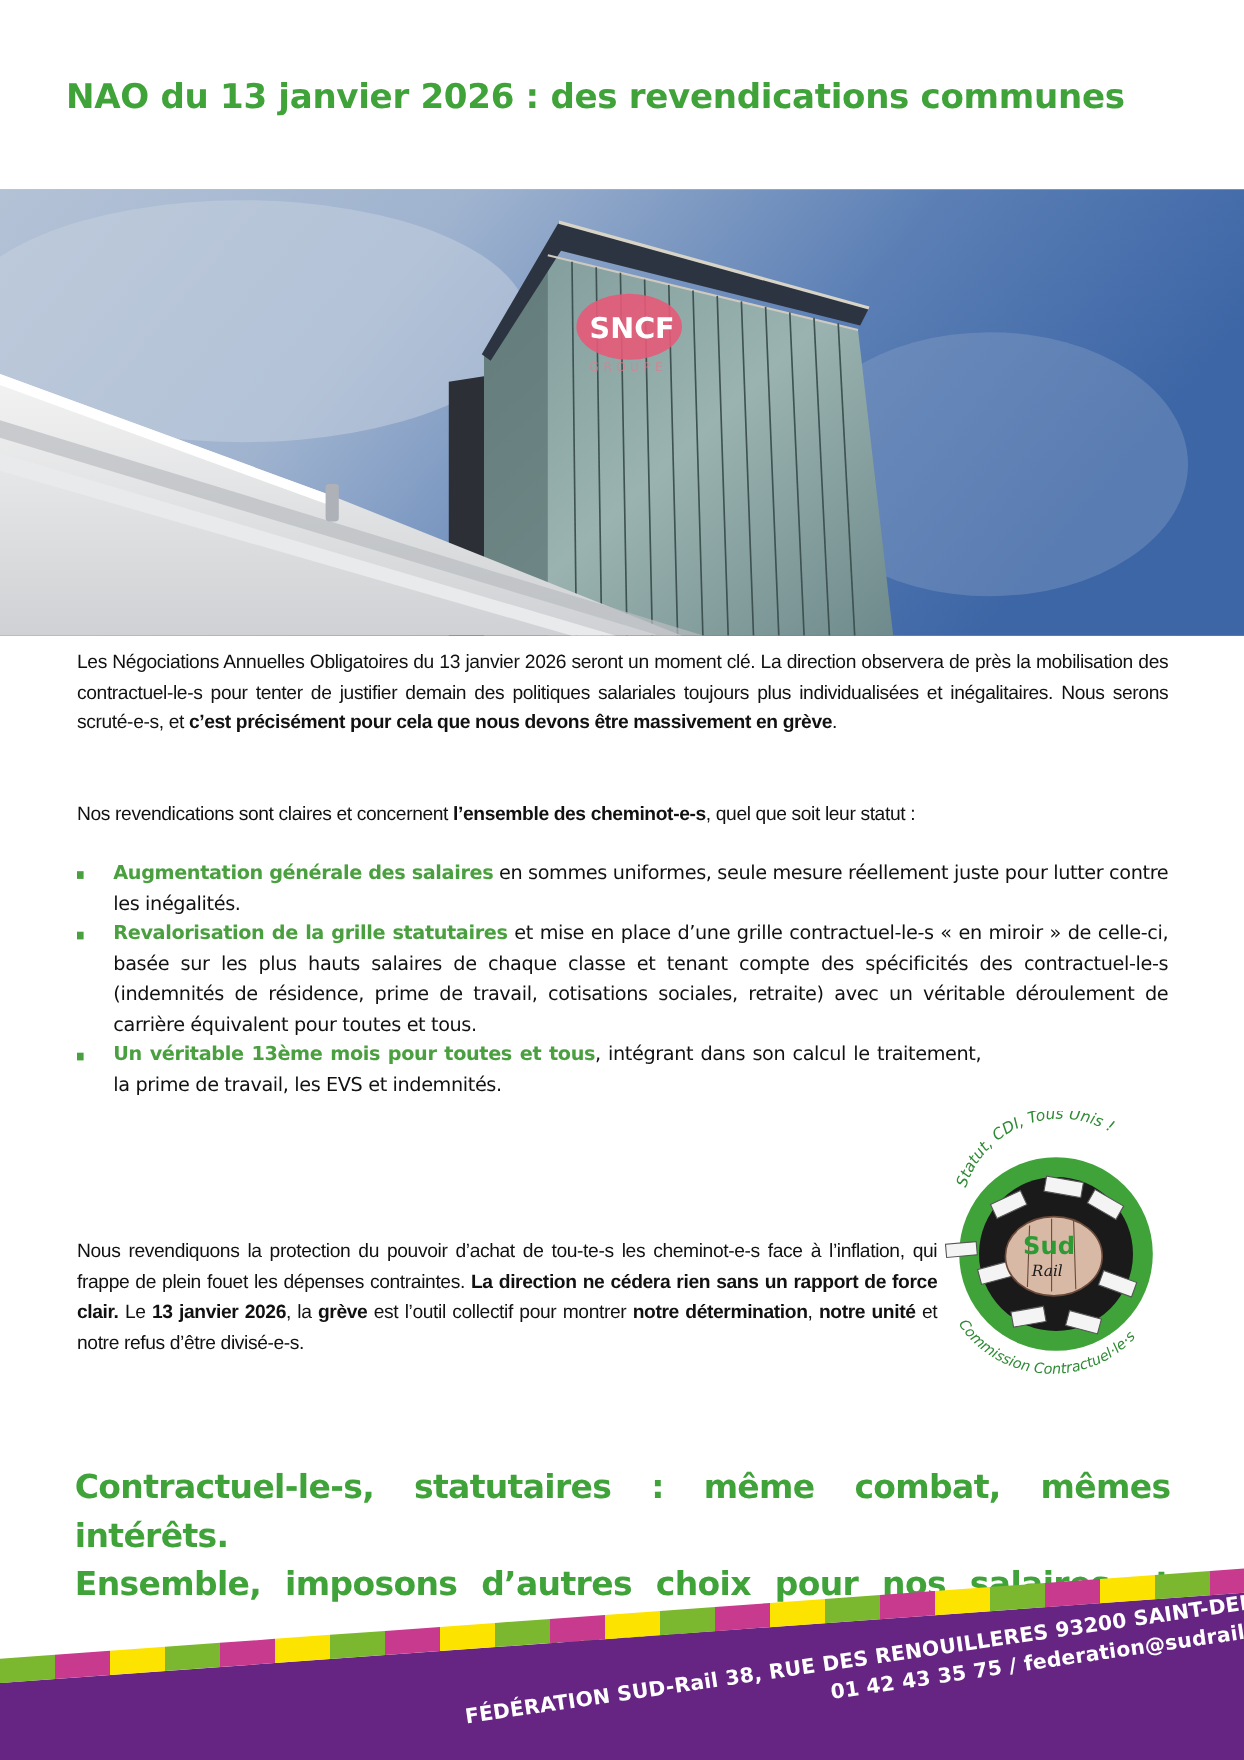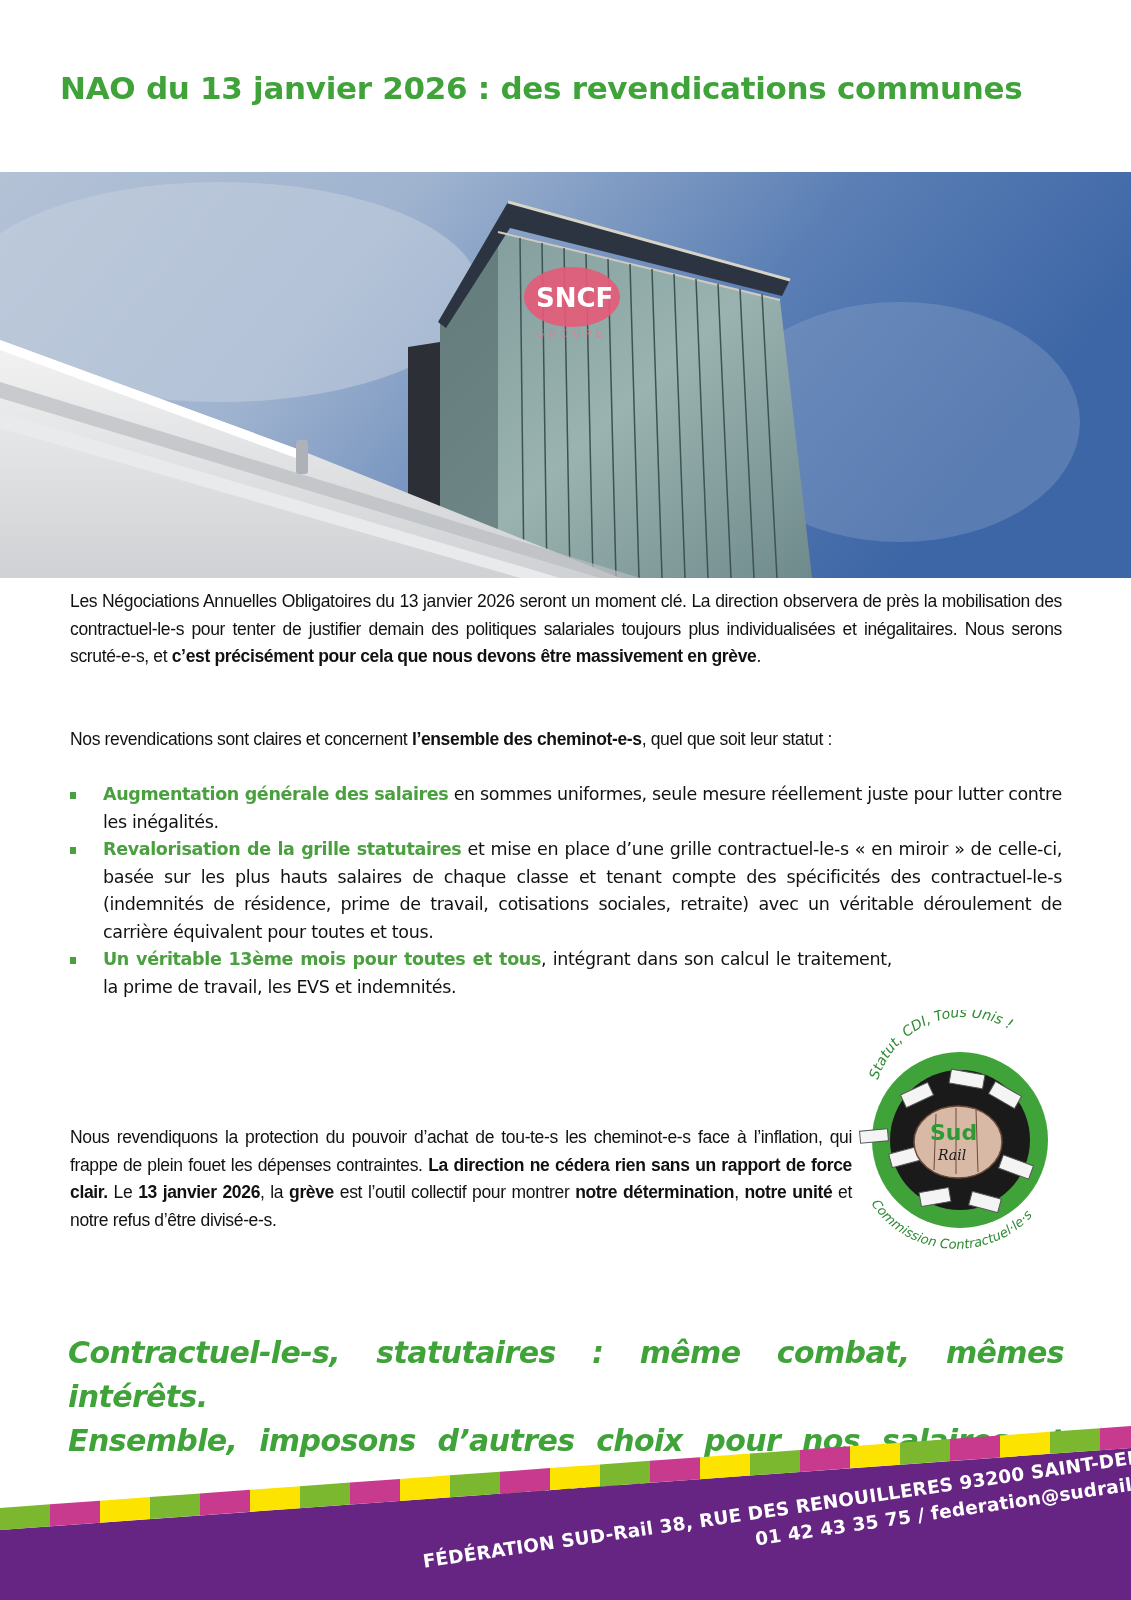--- a/index.html
+++ b/index.html
@@ -41,21 +41,21 @@
   .p3 { top: 1124px; width: 782px; }
 
   .logo { position: absolute; left: 850px; top: 1010px; width: 220px; height: 250px; }
 
   .closing {
     position: absolute; left: 68px; width: 996px; top: 1331px;
     color: #3fa33a; font-weight: bold; font-size: 30px; line-height: 44px;
     text-align: justify; text-align-last: auto; letter-spacing: -0.6px;
     font-family: "DejaVu Sans", sans-serif;
   }
-  .closing .l1, .closing .l2 { display: block; text-align: justify; text-align-last: justify; font-style: italic; }
+  .closing .l1, .closing .l2 { display: block; text-align: justify; text-align-last: justify; }
   .closing .l3 { display: block; text-align: center; }
 
   .footer { position: absolute; left: 0; top: 1420px; width: 1131px; height: 180px; }
   .footer svg { position: absolute; left: 0; top: 0; }
   .footer-text {
     position: absolute; left: 410px; top: 1500px; width: 700px;
     color: #ffffff; font-weight: bold; font-size: 18.5px; line-height: 30px;
     transform: rotate(-8.3deg); transform-origin: 0 0;
     font-family: "DejaVu Sans", sans-serif; letter-spacing: 0.2px;
   }

